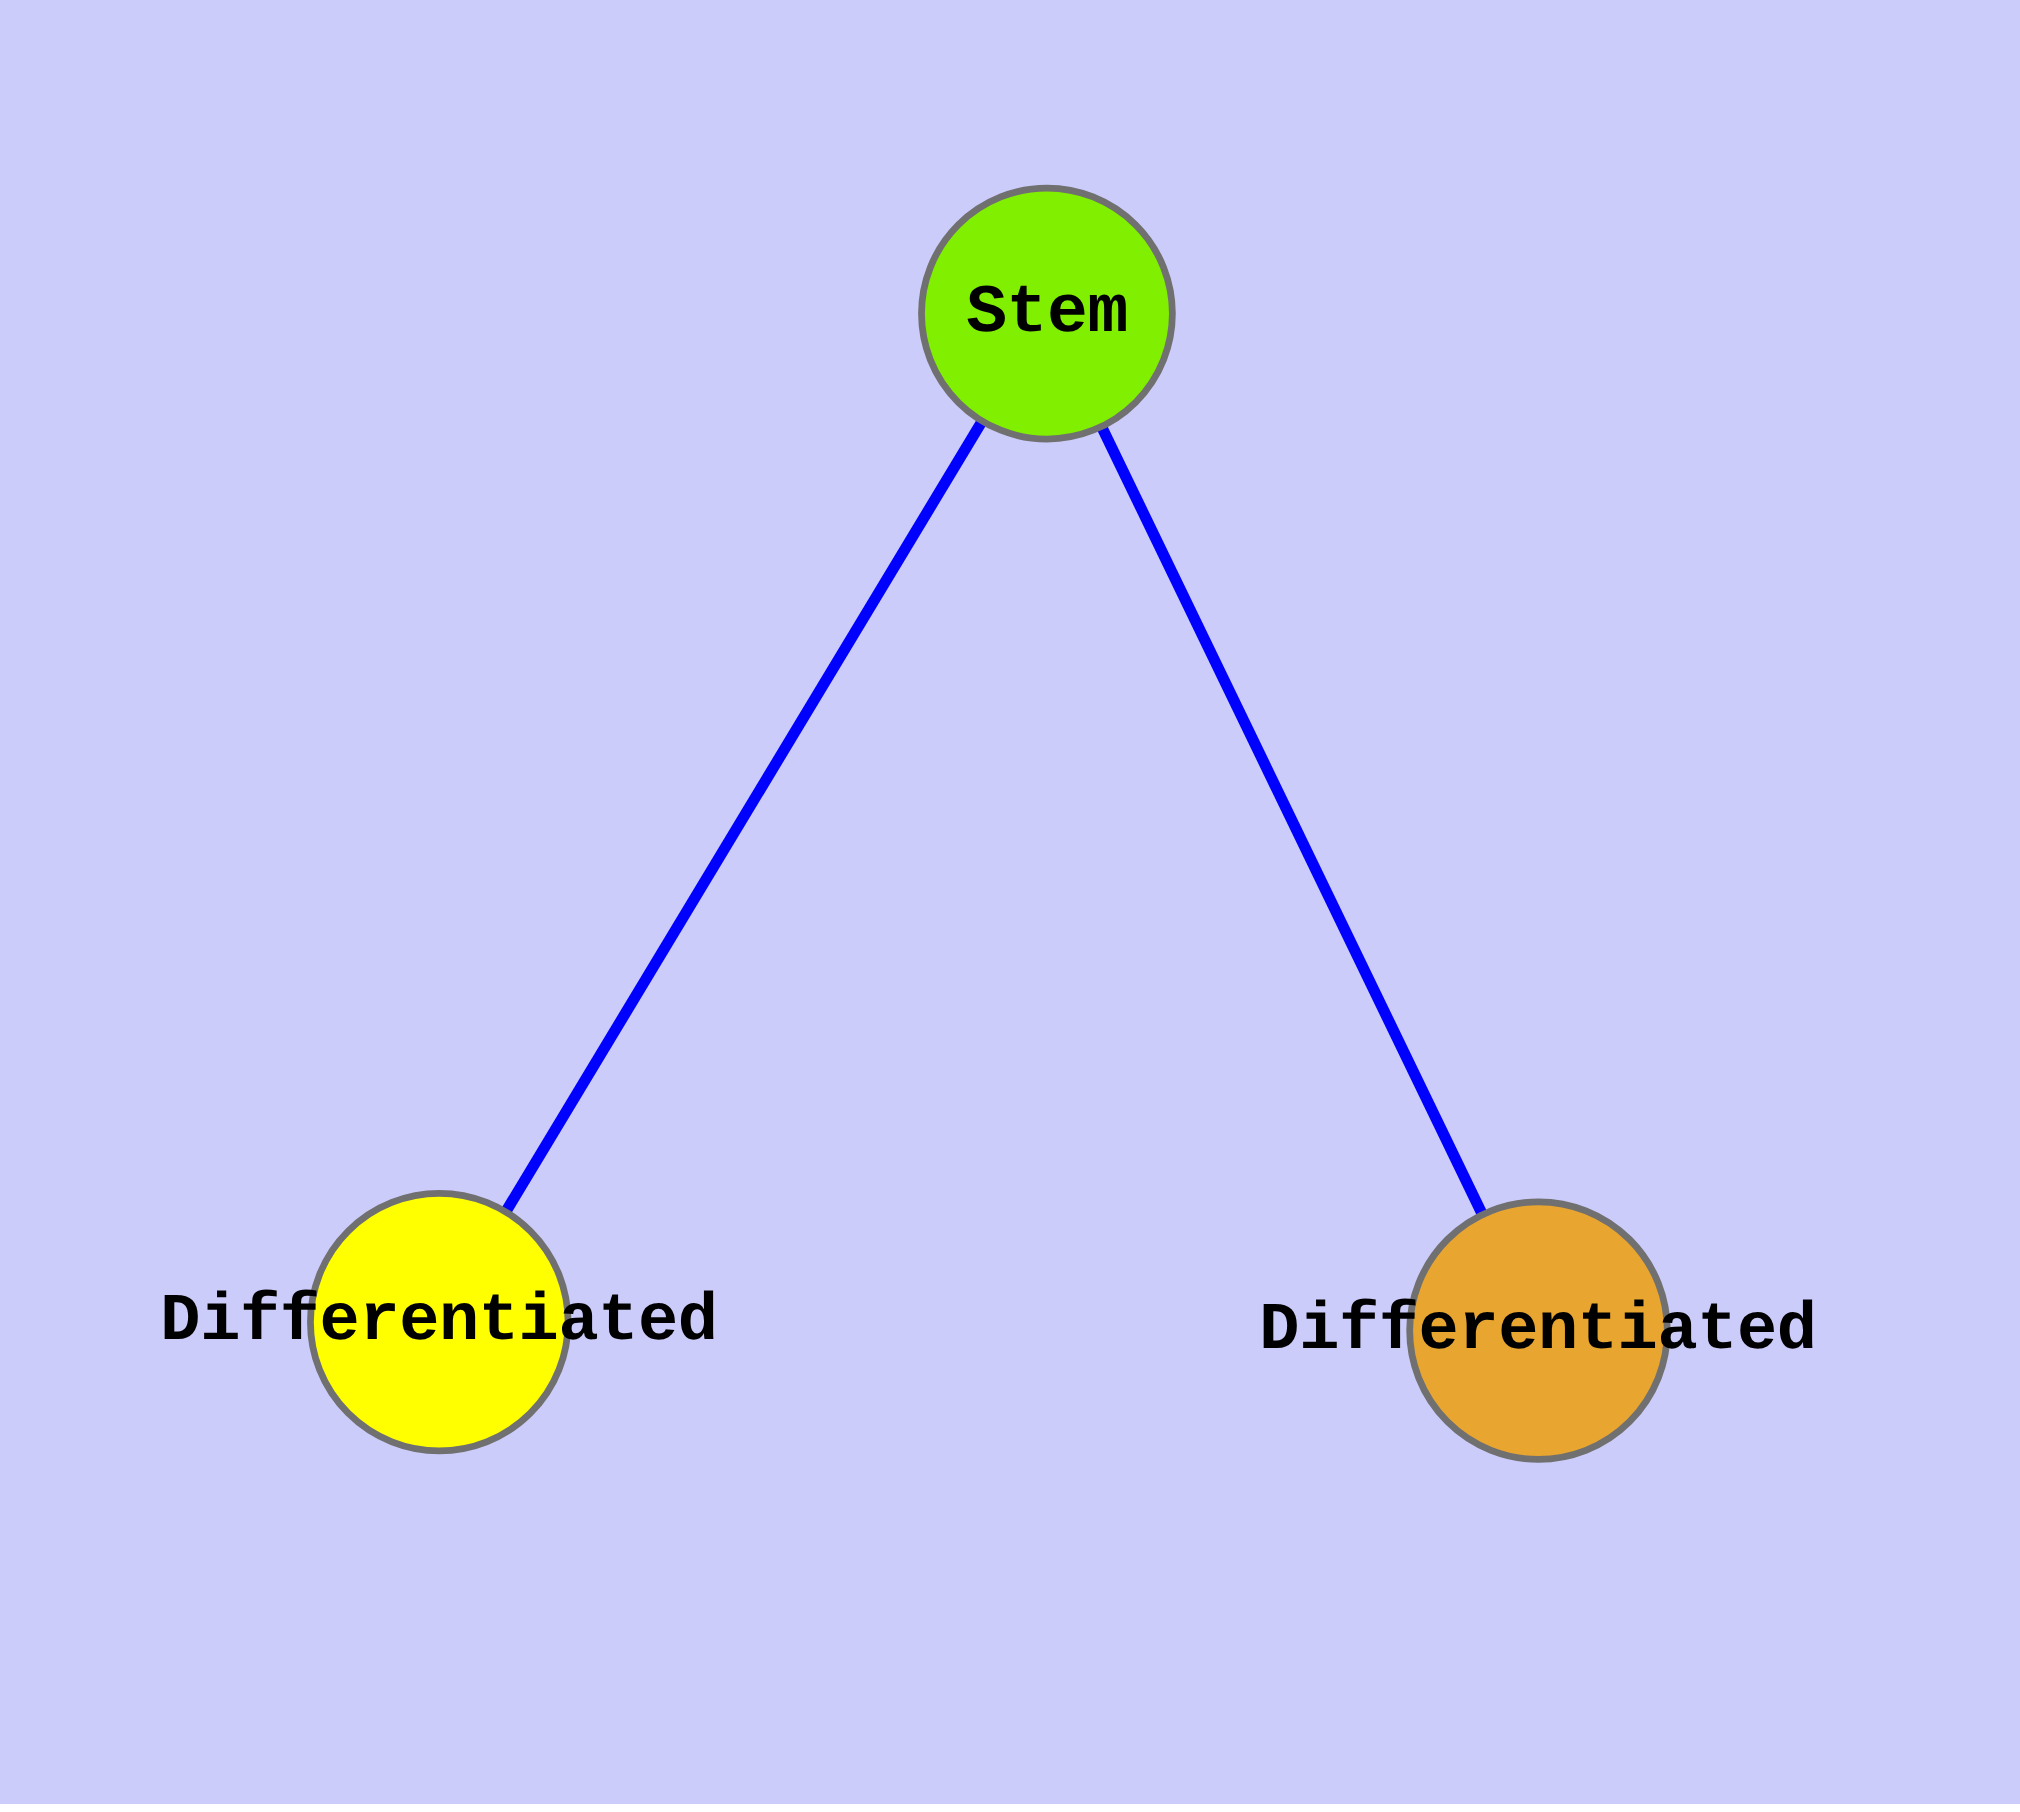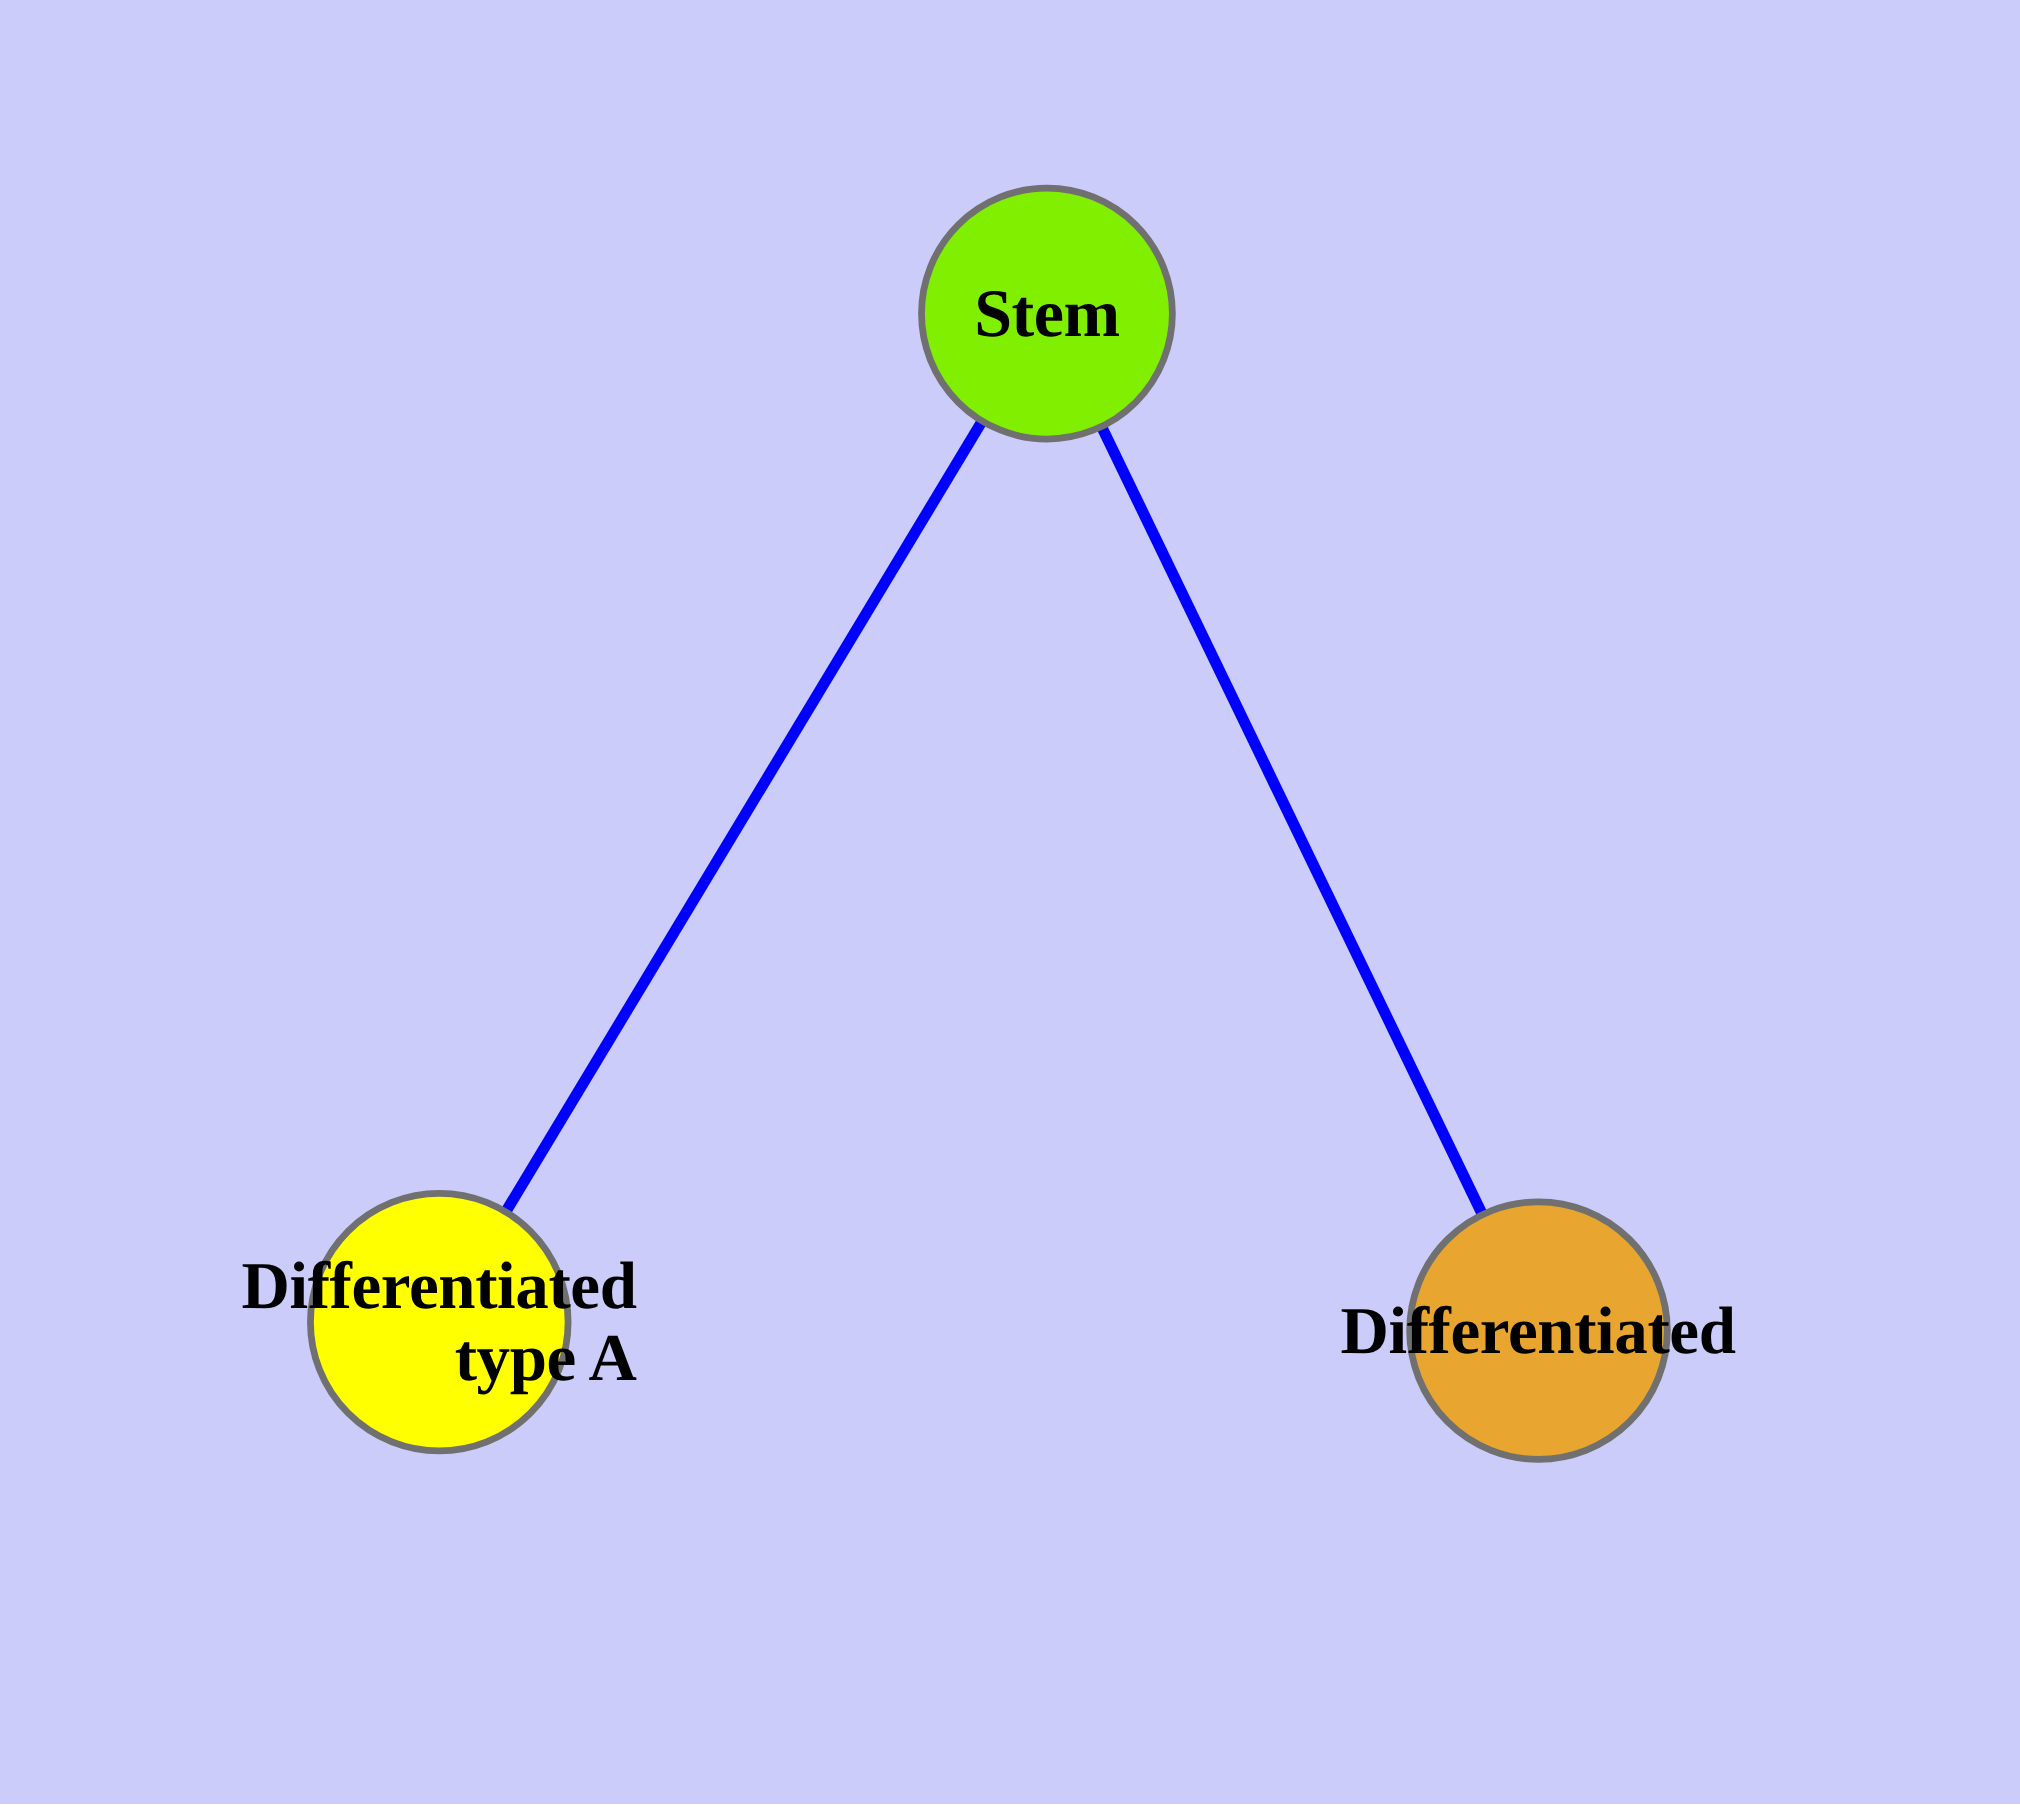--- a/index.html
+++ b/index.html
@@ -36,24 +36,24 @@
     stroke-width: 13;
     fill: none;
     stroke-linecap: butt;
   }
   .graph-node-circle {
     stroke: #707070;
     stroke-width: 8;
   }
   .node-label {
     position: absolute;
-    text-align: right;
+    text-align: left;
     color: #000000;
     font-weight: bold;
-    font-family: Liberation Serif, serif;
+    font-family: Liberation Mono, monospace;
     line-height: 1.08;
     white-space: pre;
     pointer-events: none;
     transform: translate(-50%, -50%);
     text-rendering: geometricPrecision;
   }
   .node-label.stem {
     font-size: 68px;
     letter-spacing: -0.4px;
   }
@@ -76,18 +76,18 @@
       </g>
     <g id="node-layer">
         <circle cx="1235" cy="370" r="148" class="graph-node-circle" fill="#80f000" stroke="#707070" stroke-width="8"></circle>
         <circle cx="518" cy="1560" r="152" class="graph-node-circle" fill="#ffff00" stroke="#707070" stroke-width="8"></circle>
         <circle cx="1815" cy="1570" r="152" class="graph-node-circle" fill="#e8a530" stroke="#707070" stroke-width="8"></circle>
       </g>
   </svg>
 
   <div id="label-layer">
       <div class="node-label stem" style="left: 1047px; top: 314px; font-size: 68px; color: rgb(0, 0, 0);"><div>Stem</div></div>
-      <div class="node-label leaf" style="left: 439px; top: 1322px; font-size: 67px; color: rgb(0, 0, 0);"><div>Differentiated</div><div>type A</div></div>
+      <div class="node-label leaf" style="left: 439px; top: 1322px; font-size: 67px; color: rgb(0, 0, 0);"><div>Differentiated</div></div>
       <div class="node-label leaf" style="left: 1538px; top: 1331px; font-size: 67px; color: rgb(0, 0, 0);"><div>Differentiated</div></div>
     </div>
 
 </div>
 
 
 </body></html>

